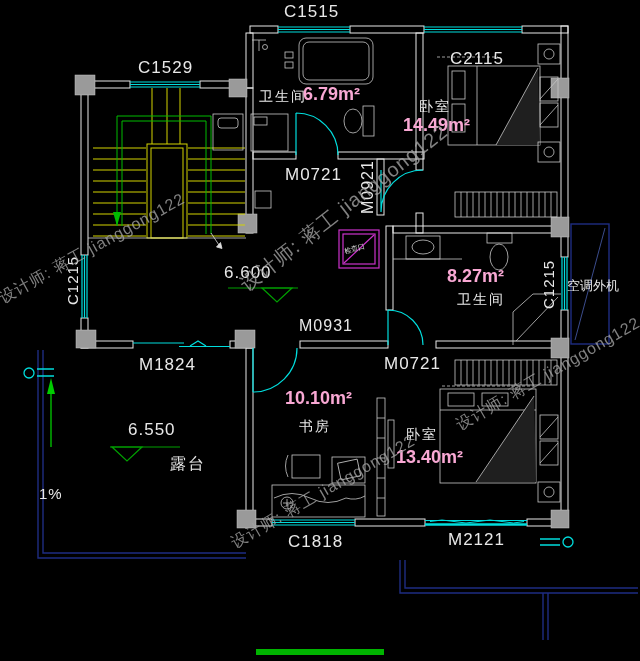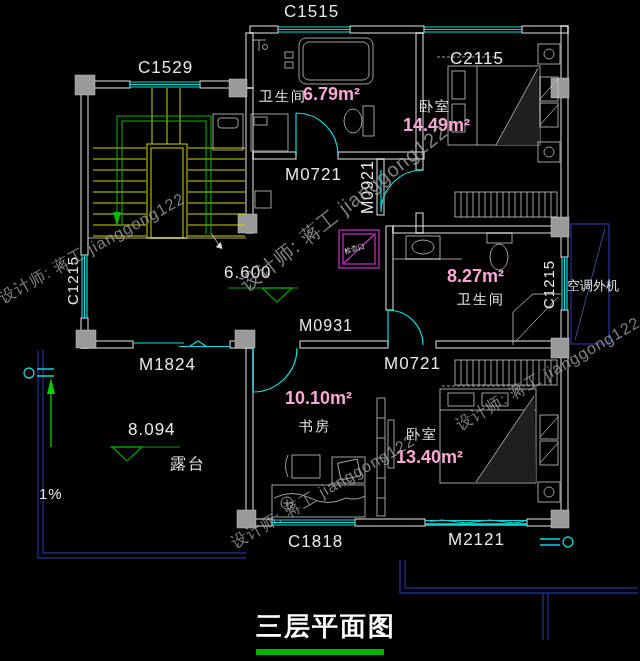--- a/index.html
+++ b/index.html
@@ -249,28 +249,27 @@
 <div class="lbl" style="left:251px;top:318px;font-size:16px;margin-left:48px;">M0931</div>
 <div class="lbl" style="left:139px;top:356px;">M1824</div>
 <div class="lbl" style="left:384px;top:355px;">M0721</div>
 
 <div class="lbl area" style="left:285px;top:389px;">10.10m²</div>
 <div class="lbl lbl-sm" style="left:299px;top:419px;">书房</div>
 
 <div class="lbl lbl-sm" style="left:406px;top:427px;">卧室</div>
 <div class="lbl area" style="left:396px;top:448px;">13.40m²</div>
 
-<div class="lbl" style="left:128px;top:421px;">8.094</div>
+<div class="lbl" style="left:128px;top:421px;">6.550</div>
 <div class="lbl lbl-sm" style="left:170px;top:457px;font-size:16px;font-family:Liberation Mono, monospace;">露台</div>
 <div class="lbl" style="left:39px;top:486px;font-size:15px;">1%</div>
 
 <div class="lbl" style="left:288px;top:533px;">C1818</div>
 <div class="lbl" style="left:448px;top:531px;">M2121</div>
 
 <div class="wm" style="left:250px;top:272px;font-size:20px;transform:rotate(-38deg);">设计师: 蒋工 jianggong122</div>
 <div class="wm" style="left:5px;top:288px;transform:rotate(-29deg);">设计师: 蒋工 jianggong122</div>
 <div class="wm" style="left:237px;top:533px;transform:rotate(-30deg);">设计师: 蒋工 jianggong122</div>
 <div class="wm" style="left:462px;top:415px;transform:rotate(-30deg);">设计师: 蒋工 jianggong122</div>
 
-<div class="title" style="left:256px;top:609px;">三层平面图</div>
 <div class="title-underline" style="left:256px;top:649px;width:128px;height:6px;"></div>
 
 </div>
 
 </body></html>

